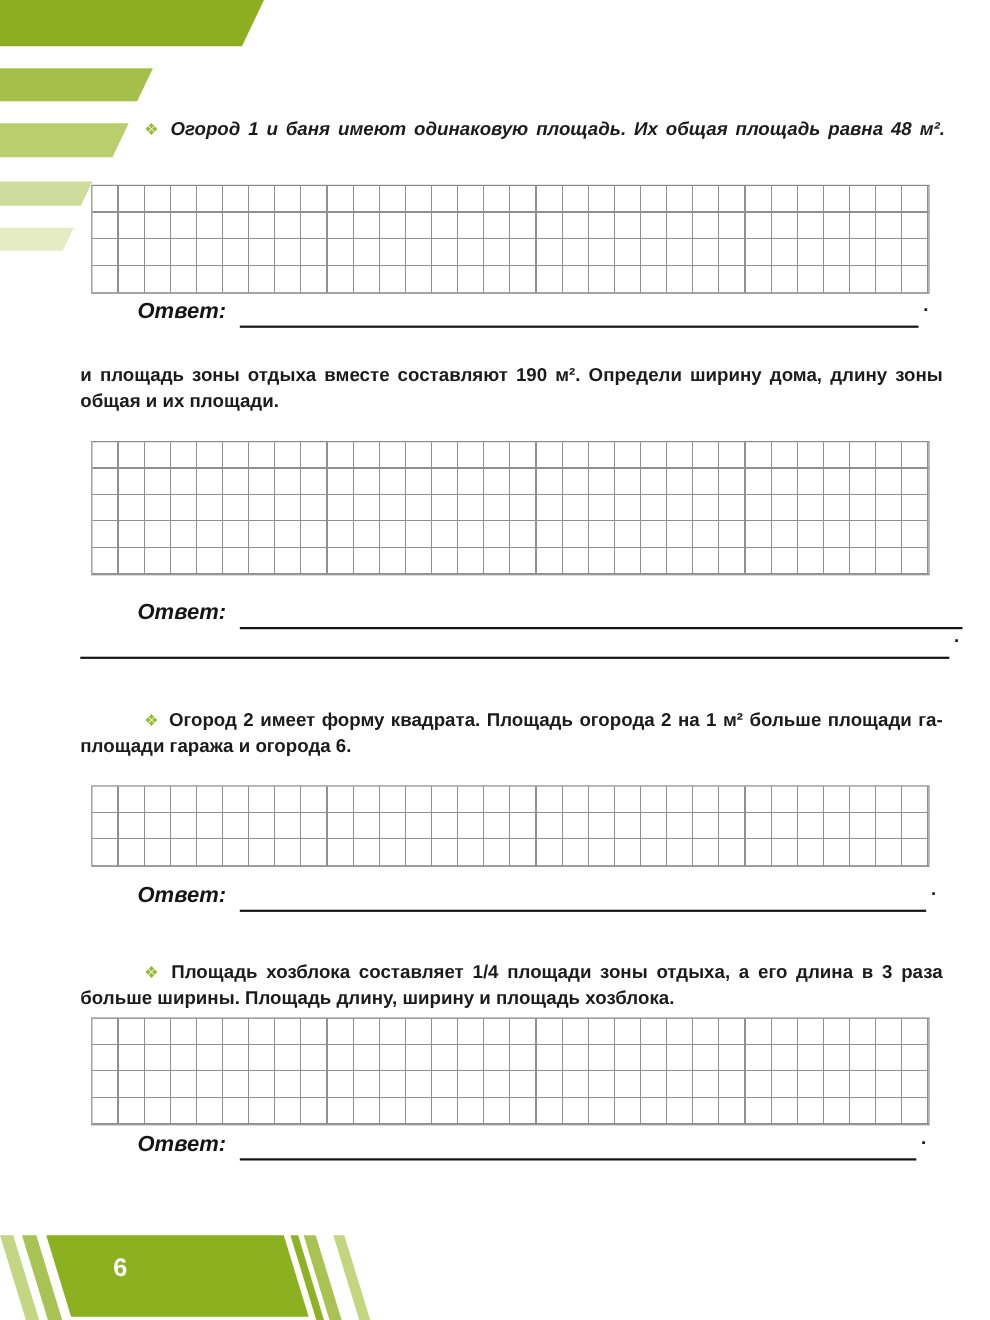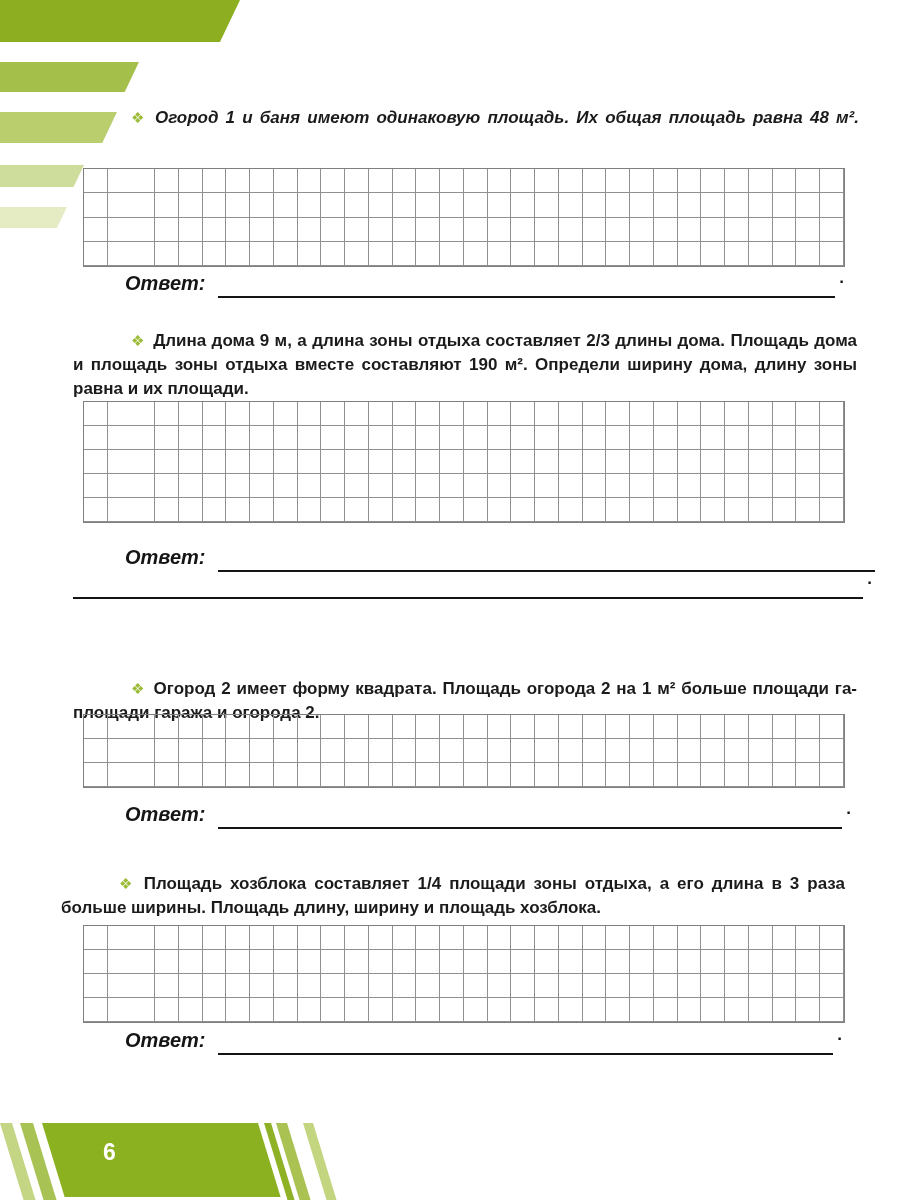--- a/index.html
+++ b/index.html
@@ -15,22 +15,22 @@
   .s1{top:0;   left:-80px;width:320px;height:42px;background:#8cae20;}
   .s2{top:62px; left:-80px;width:219px;height:30px;background:#a5bf4b;}
   .s3{top:112px;left:-80px;width:197px;height:31px;background:#bace6d;}
   .s4{top:165px;left:-80px;width:164px;height:22px;background:#cfdd9c;}
   .s5{top:207px;left:-80px;width:147px;height:21px;background:#e5ecc4;}
 
   
   .problem{position:absolute;font-weight:bold;font-size:17px;line-height:24px;color:#1b1b1b;}
   .p1{top:106px;left:104px;width:755px;font-style:italic;}
   .p2{top:329px;left:73px;width:784px;}
-  .p3{top:677px;left:73px;width:784px;}
-  .p4{top:872px;left:61px;width:784px;}
+  .p3{top:643px;left:73px;width:784px;}
+  .p4{top:872px;left:73px;width:784px;}
   .pline{text-align:justify;text-align-last:justify;white-space:nowrap;}
   .pline.last{text-align-last:left;white-space:normal;}
   .p1 .pline.first{padding-left:27px;}
   .p2 .pline.first,.p3 .pline.first,.p4 .pline.first{padding-left:58px;}
   .bullet{color:#9cbc37;font-family:"DejaVu Sans",sans-serif;font-size:15px;margin-right:8px;}
 
   
   .grid{
     position:absolute;left:83px;width:762px;box-sizing:border-box;
     border:1px solid #7f7f7f;
@@ -84,37 +84,36 @@
     <div class="pline first"><span class="bullet">❖</span><span>Огород 1 и баня имеют одинаковую площадь. Их общая площадь равна 48 м².</span></div>
   </div>
   <div class="grid g1"></div>
   <div class="answer a1">
     <span>Ответ:</span>
     <span class="answer-line"></span>
     <span class="dot">.</span>
   </div>
 
   <div class="problem p2">
-    <div class="pline first"><span class="bullet">❖</span><span>Длина дома 9 м, а длина зоны отдыха составляет 2/3 длины дома. Площадь дома</span></div>
     <div class="pline">и площадь зоны отдыха вместе составляют 190 м². Определи ширину дома, длину зоны</div>
-    <div class="pline last">равна и их площади.</div>
+    <div class="pline last">общая и их площади.</div>
   </div>
   <div class="grid g2"></div>
   <div class="answer a2">
     <span>Ответ:</span>
     <span class="answer-line"></span>
   </div>
   <div class="answer a2b">
     <span class="answer-line"></span>
     <span class="dot">.</span>
   </div>
 
   <div class="problem p3">
     <div class="pline first"><span class="bullet">❖</span><span>Огород 2 имеет форму квадрата. Площадь огорода 2 на 1 м² больше площади га-</span></div>
-    <div class="pline last">площади гаража и огорода 2.</div>
+    <div class="pline last">площади гаража и огорода 6.</div>
   </div>
   <div class="grid g3"></div>
   <div class="answer a3">
     <span>Ответ:</span>
     <span class="answer-line"></span>
     <span class="dot">.</span>
   </div>
 
   <div class="problem p4">
     <div class="pline first"><span class="bullet">❖</span><span>Площадь хозблока составляет 1/4 площади зоны отдыха, а его длина в 3 раза</span></div>

